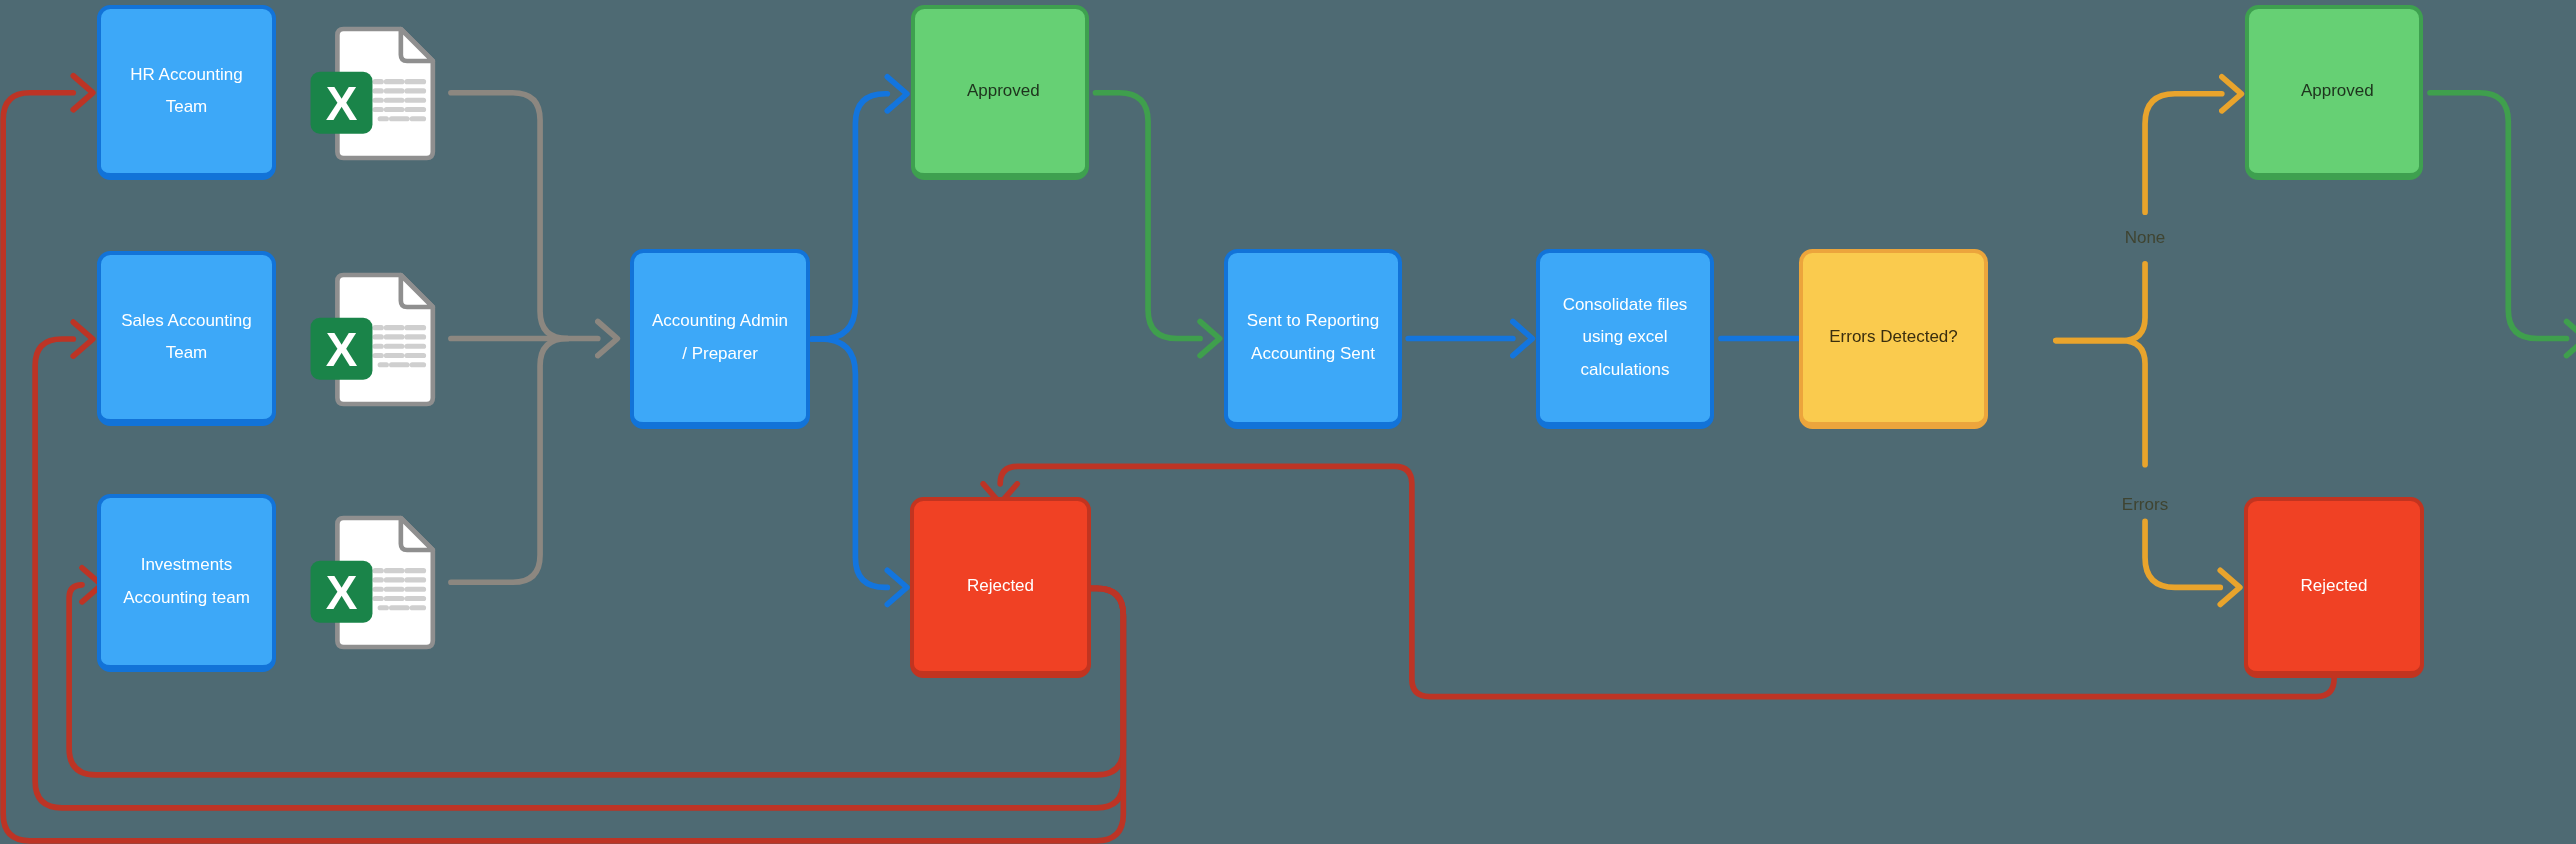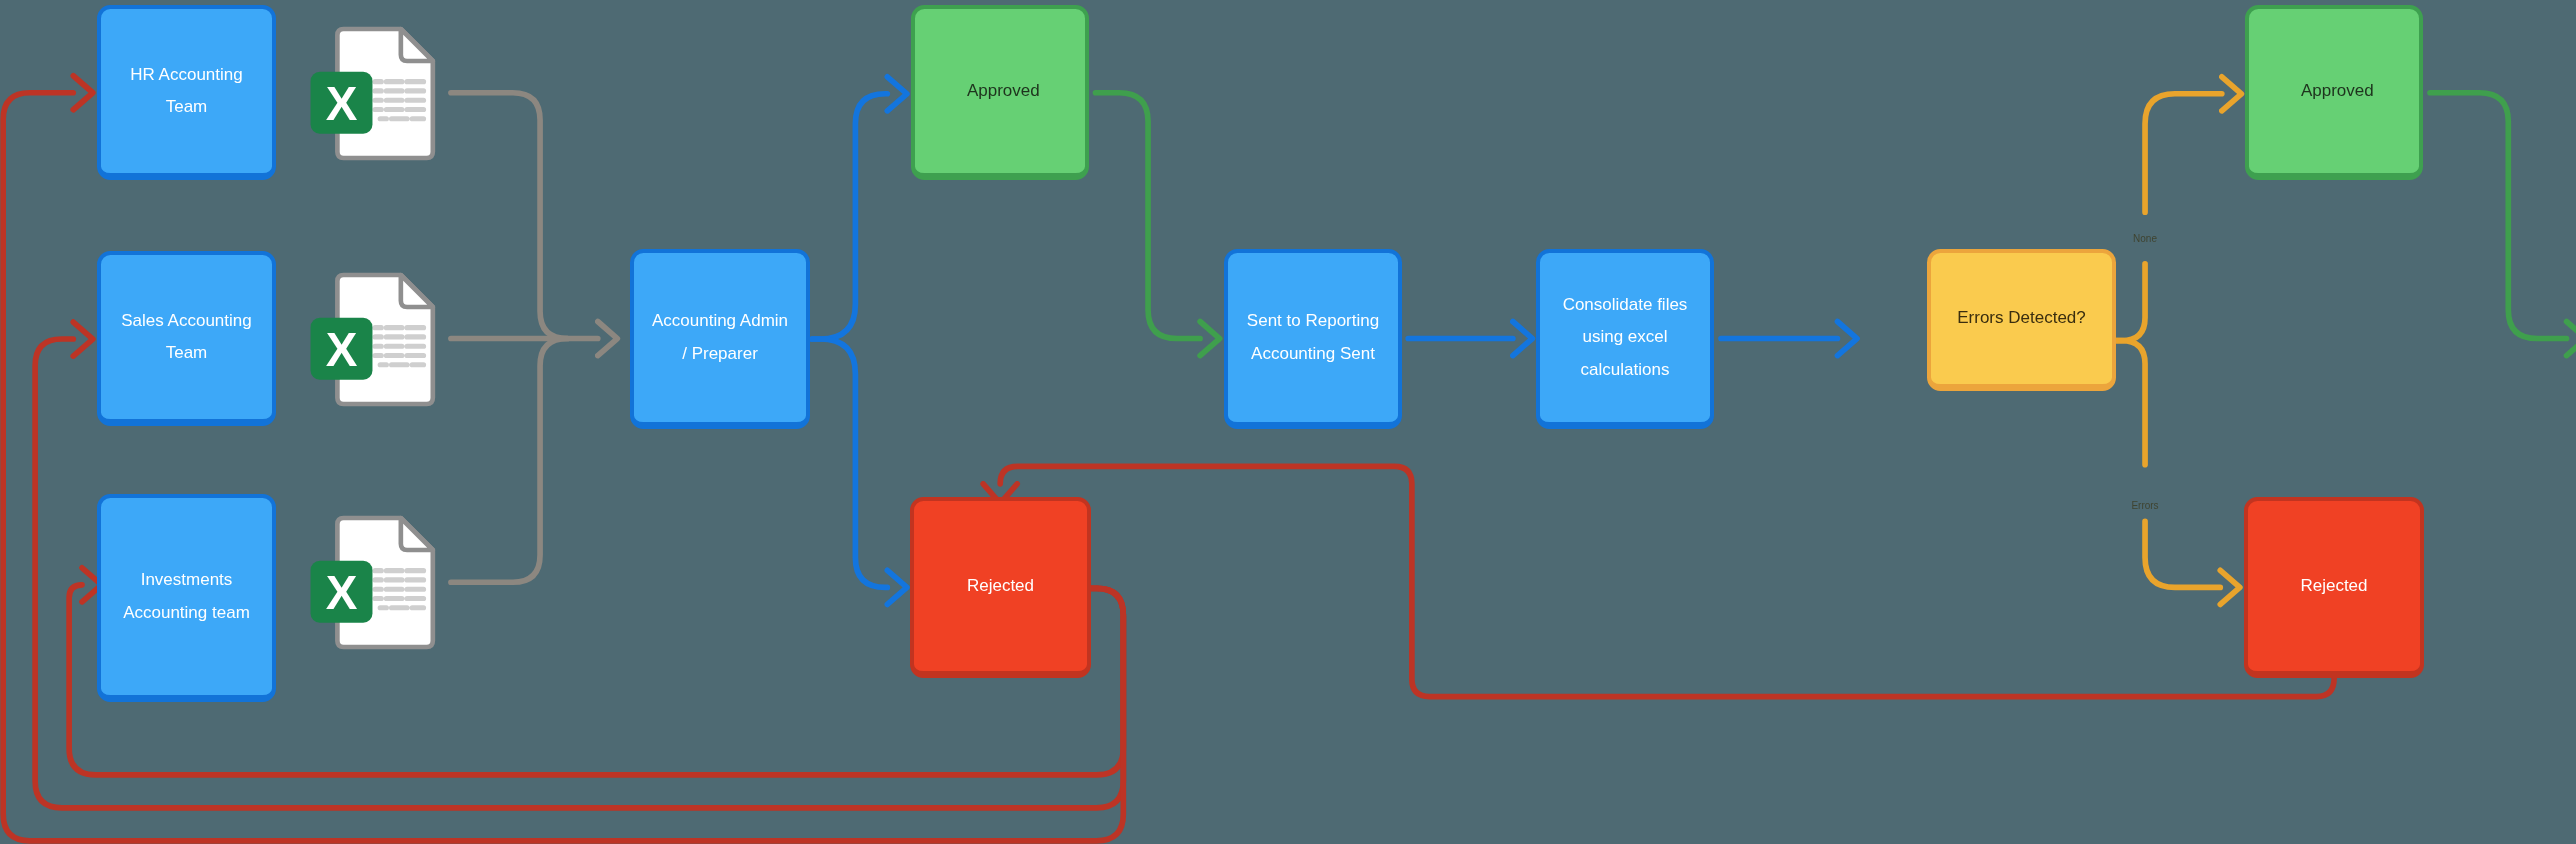--- a/index.html
+++ b/index.html
@@ -31,21 +31,21 @@
     display:flex;align-items:center;justify-content:center;
     text-align:center;font-size:17px;line-height:1.9;padding:0 13.4px;
   }
   .node.blue  {background:var(--node-blue,#3da8f8);border-color:var(--node-blue-border,#1273d8);color:#ffffff;}
   .node.green {background:var(--node-green,#66d074);border-color:var(--node-green-border,#3ea04f);color:var(--node-green-text,#1e331d);padding-left:20px;}
   .node.red   {background:var(--node-red,#f04124);border-color:var(--node-red-border,#c23420);color:#ffffff;}
   .node.yellow{background:var(--node-yellow,#facb4e);border-color:var(--node-yellow-border,#eca53c);color:var(--node-yellow-text,#3a2e0f);}
 
   .edge-label{
     position:absolute;transform:translate(-50%,-50%);
-    font-size:10px;color:var(--edge-label,#3f4431);white-space:nowrap;
+    font-size:17px;color:var(--edge-label,#3f4431);white-space:nowrap;
   }
   .excel-icon{position:absolute;width:129px;height:155px;}
 </style>
 </head>
 <body>
 
 <div id="canvas">
 
   <svg id="edges" viewBox="0 0 6024 1640" xmlns="http://www.w3.org/2000/svg">
     <defs>
@@ -95,21 +95,21 @@
   </svg>
 
   <div class="node blue" style="left:97px;top:5.2px;width:179px;height:175px;">
     <span>HR Accounting Team</span>
   </div>
 
   <div class="node blue" style="left:97px;top:251px;width:179px;height:175px;">
     <span>Sales Accounting Team</span>
   </div>
 
-  <div class="node blue" style="left:97px;top:494px;width:179px;height:208px;">
+  <div class="node blue" style="left:97px;top:494px;width:179px;height:178px;">
     <span>Investments Accounting team</span>
   </div>
 
   <div class="node blue" style="left:630px;top:249px;width:180px;height:180px;justify-content:flex-end;">
     <span>Accounting Admin / Preparer</span>
   </div>
 
   <div class="node green" style="left:911px;top:5.2px;width:178px;height:175px;">
     <span>Approved</span>
   </div>
@@ -119,21 +119,21 @@
   </div>
 
   <div class="node blue" style="left:1224px;top:249px;width:178px;height:180px;">
     <span>Sent to Reporting Accounting Sent</span>
   </div>
 
   <div class="node blue" style="left:1536px;top:249px;width:178px;height:180px;">
     <span>Consolidate files using excel calculations</span>
   </div>
 
-  <div class="node yellow" style="left:1927px;top:249px;width:189px;height:142px;">
+  <div class="node yellow" style="left:1799px;top:249px;width:189px;height:180px;">
     <span>Errors Detected?</span>
   </div>
 
   <div class="node green" style="left:2245px;top:5.2px;width:178px;height:175px;">
     <span>Approved</span>
   </div>
 
   <div class="node red" style="left:2244px;top:497px;width:180px;height:181px;">
     <span>Rejected</span>
   </div>

